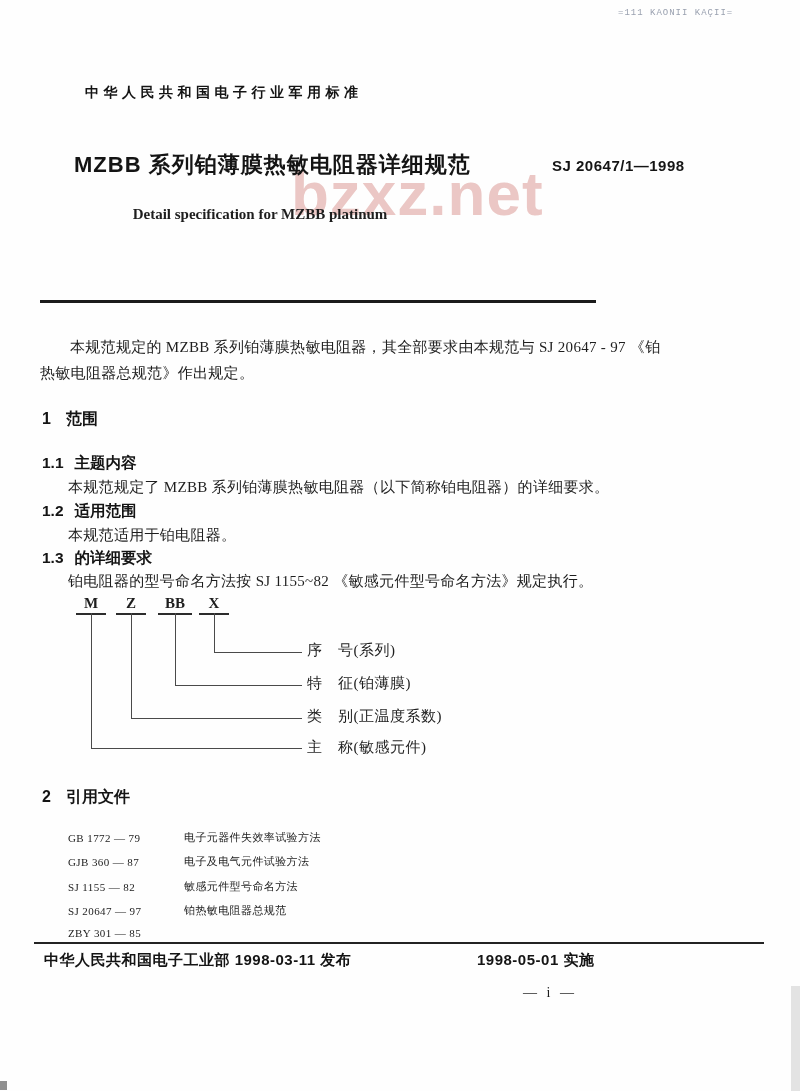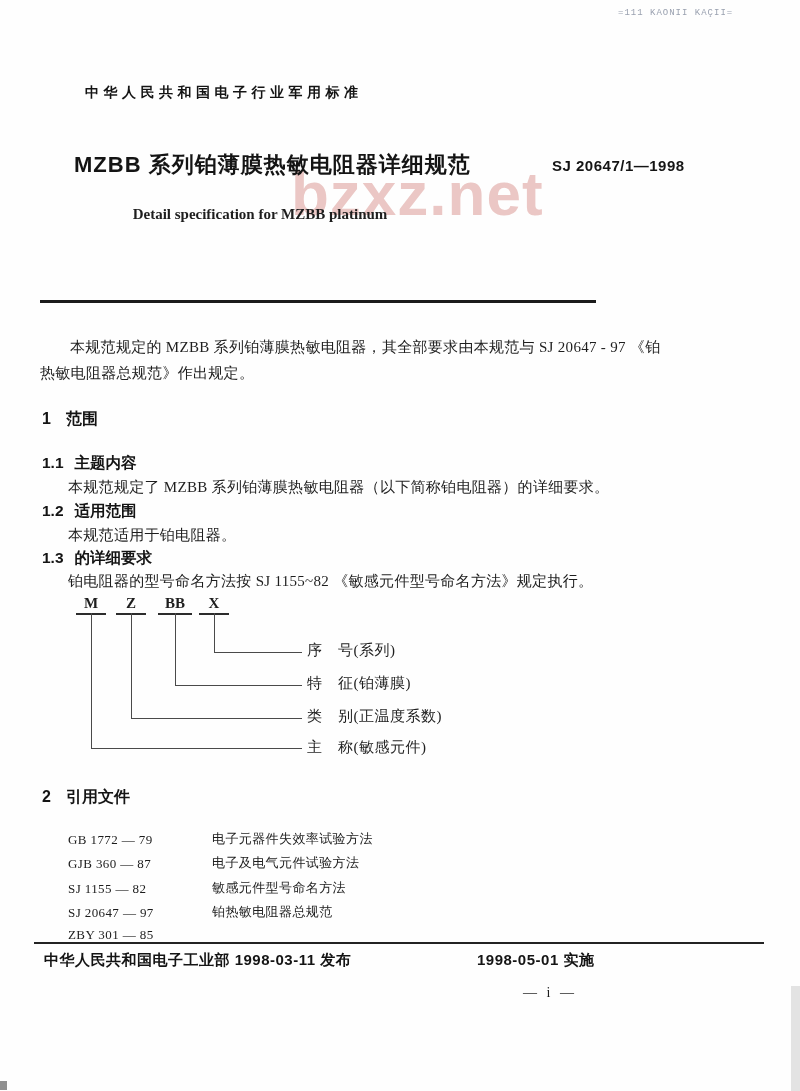--- a/index.html
+++ b/index.html
@@ -51,21 +51,21 @@
 
   .dg-letter{
     top:593px;height:20px;line-height:20px;text-align:center;
     font-weight:bold;font-size:15px;
     border-bottom:2px solid #2c2c2c;
   }
   .dg-vline{width:1px;background:#4a4a4a;top:613px;}
   .dg-hline{height:1px;background:#4a4a4a;}
   .dg-label{left:307px;font-size:15px;letter-spacing:0.5px;}
 
-  .ref-row{left:68px;display:flex;align-items:flex-end;font-size:13px;letter-spacing:0.4px;gap:28px;}
+  .ref-row{left:68px;display:flex;align-items:center;font-size:11px;letter-spacing:0.4px;}
   .ref-code{display:inline-block;width:106px;}
   .ref-title{display:inline-block;margin-left:10px;}
 
   .footer-left{left:44px;top:951px;font-size:15px;letter-spacing:0.5px;}
   .footer-right{left:477px;top:951px;font-size:15px;letter-spacing:0.5px;}
   .page-num{left:523px;top:985px;font-size:14px;letter-spacing:3px;}
 
   .smudge-right{left:791px;top:986px;width:9px;height:105px;background:#cccccc;opacity:0.55;}
   .speck{left:0px;top:1081px;width:7px;height:9px;background:#555555;opacity:0.65;}
 </style>

